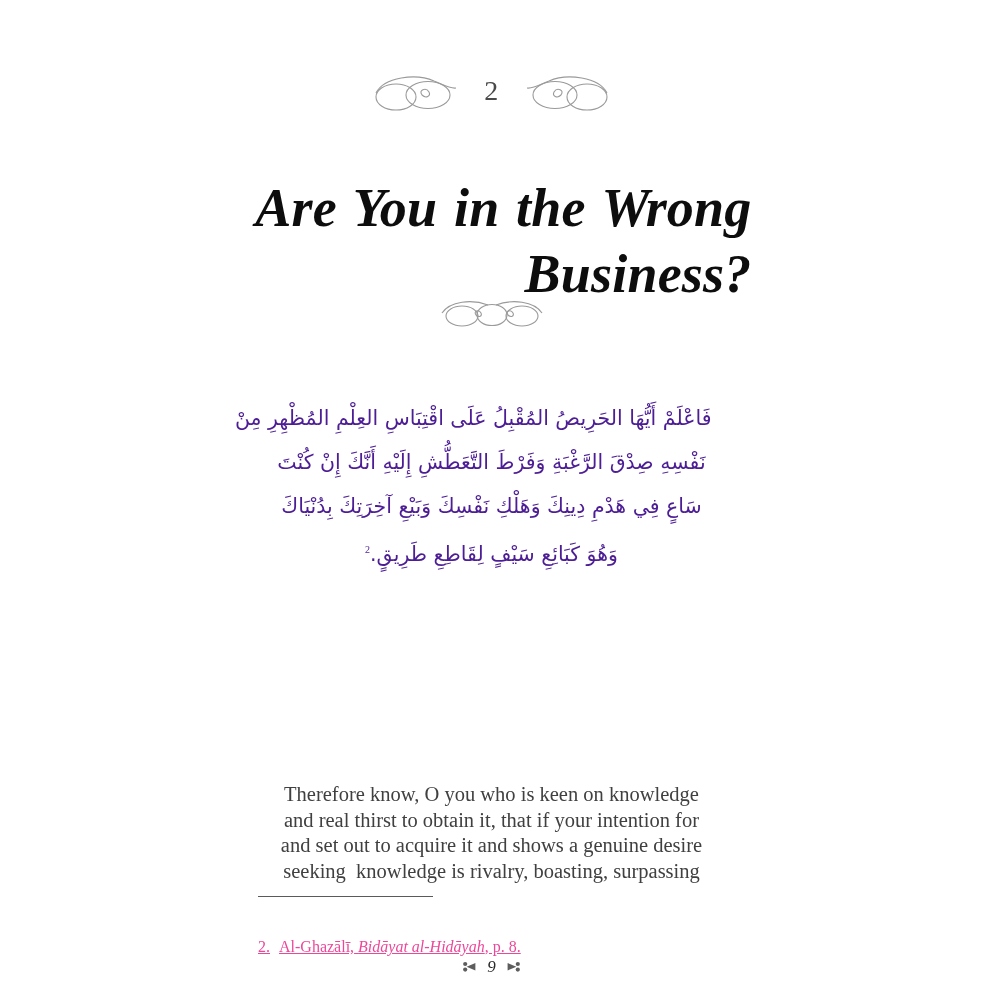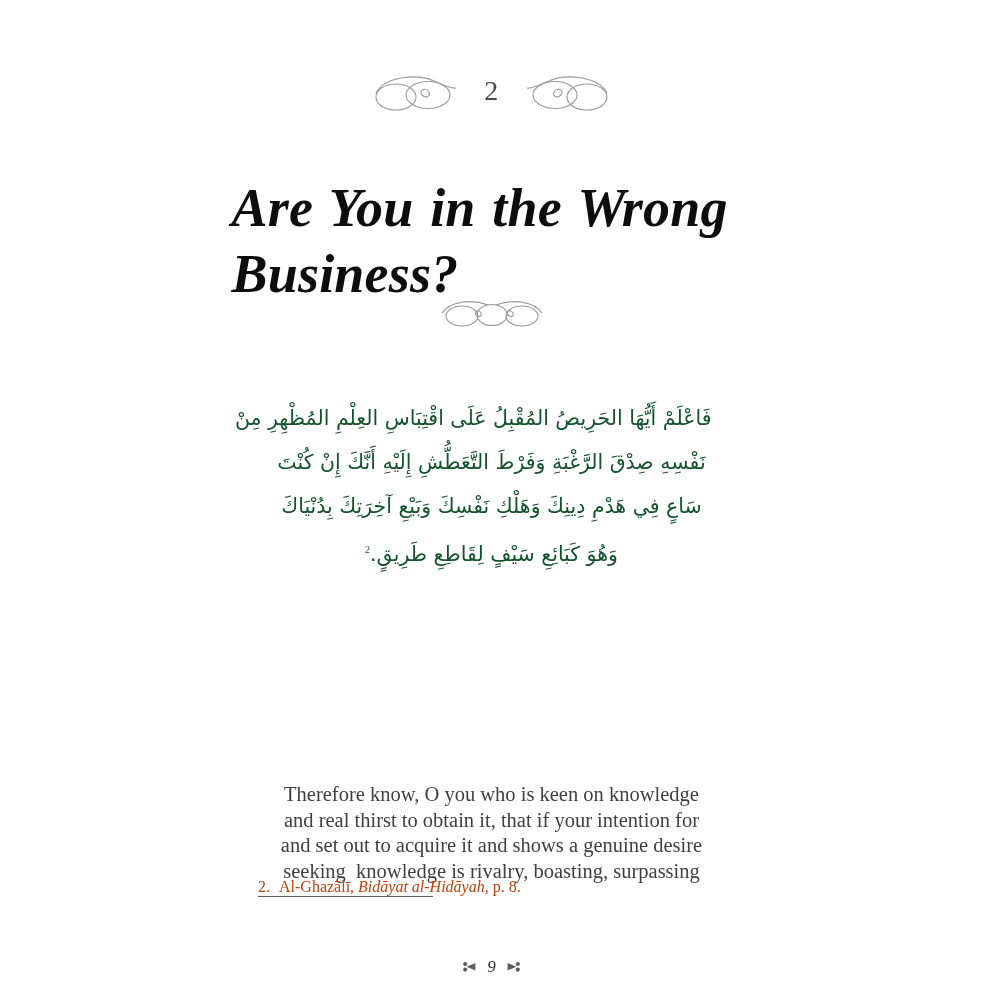--- a/index.html
+++ b/index.html
@@ -47,21 +47,21 @@
     padding-bottom: 2px;
   }
 
   
   .chapter-title {
     position: absolute;
     top: 140px;
     left: 50%;
     transform: translateX(-50%);
     width: 520px;
-    text-align: left;
+    text-align: right;
     font-family: "Liberation Serif", "DejaVu Serif", serif;
     font-style: italic;
     font-size: 54px;
     line-height: 1.22;
     color: #0d0d0d;
     letter-spacing: 0.2px;
     word-spacing: 3px;
   }
 
   
@@ -79,21 +79,21 @@
     position: absolute;
     top: 396px;
     left: 50%;
     transform: translateX(-50%);
     width: 440px;
     direction: rtl;
     text-align: center;
     font-family: "DejaVu Sans", sans-serif;
     font-size: 20.5px;
     line-height: 44px;
-    color: #14532d;
+    color: #4c1d95;
   }
   .arabic-line {
     display: block;
     white-space: nowrap;
     unicode-bidi: isolate;
   }
   .fn-marker {
     font-size: 10px;
     vertical-align: super;
     font-family: "Liberation Serif", serif;
@@ -120,28 +120,29 @@
   .footnote-rule {
     position: absolute;
     top: 896px;
     left: 258px;
     width: 175px;
     height: 1px;
     background: #5a5a5a;
   }
   .footnote {
     position: absolute;
-    top: 876px;
+    top: 936px;
     left: 258px;
     width: 500px;
     font-family: "Liberation Serif", "DejaVu Serif", serif;
     font-size: 16px;
     line-height: 22px;
-    color: #c2410c;
+    color: #ec4899;
     white-space: nowrap;
+    text-decoration: underline;
   }
   .footnote .fn-num { margin-right: 9px; }
   .footnote .fn-title { font-style: italic; }
 
   
   .page-footer {
     position: absolute;
     top: 958px;
     left: 0;
     width: 983px;

